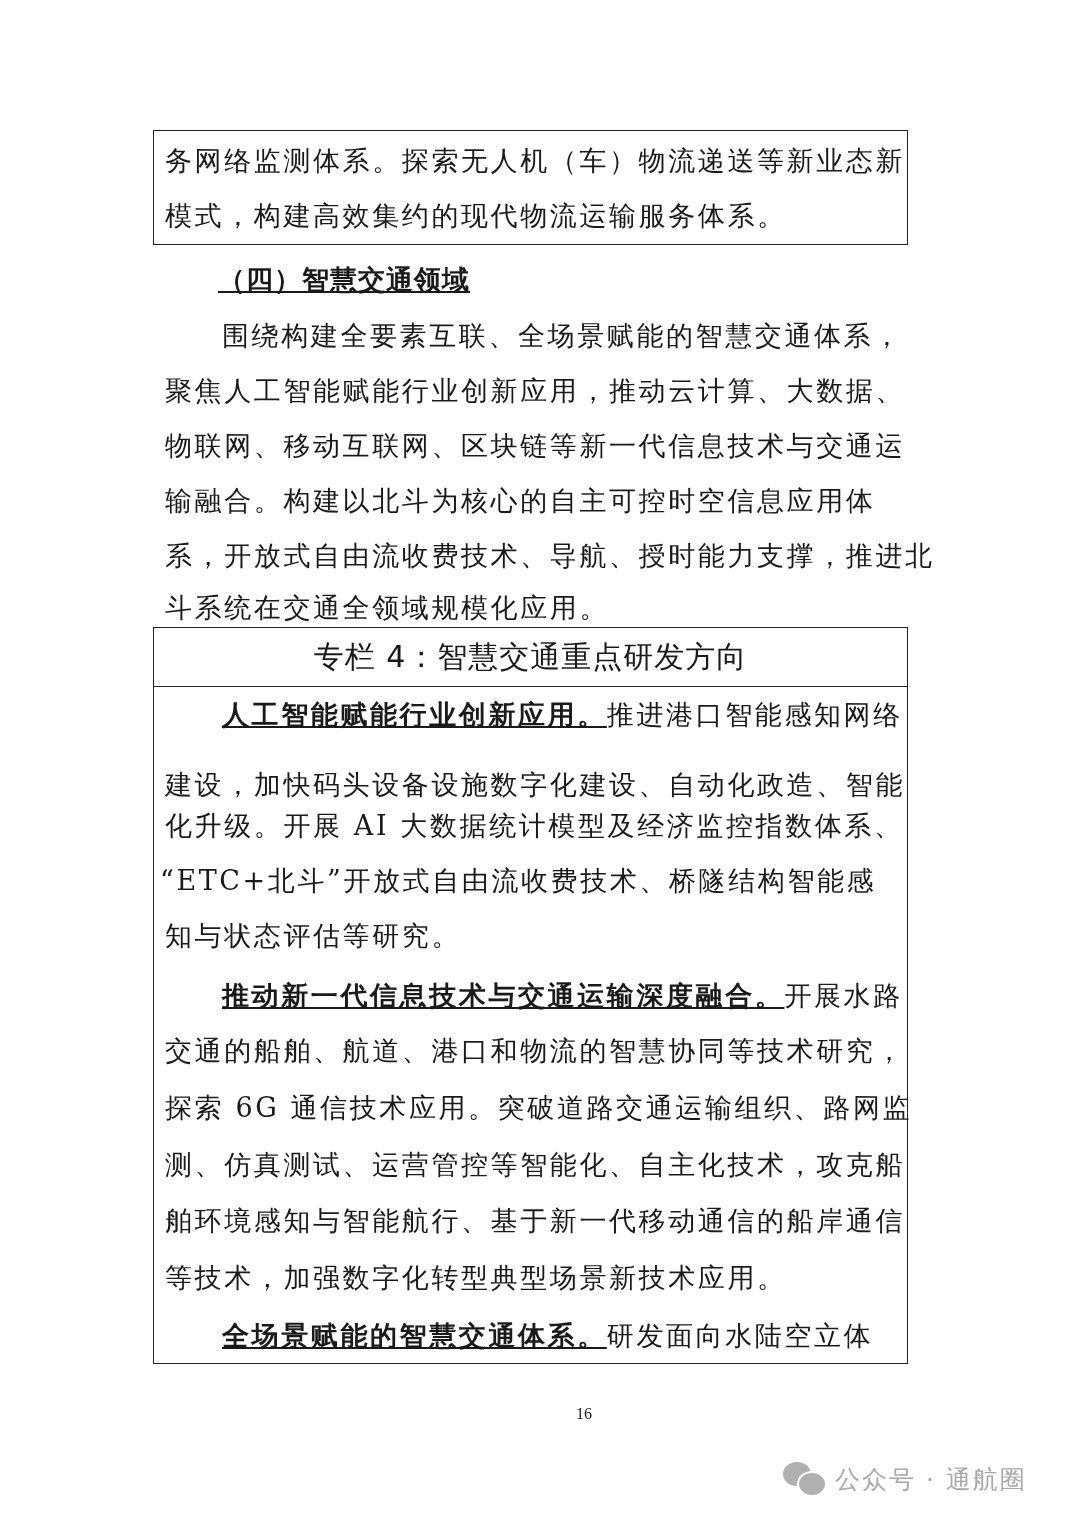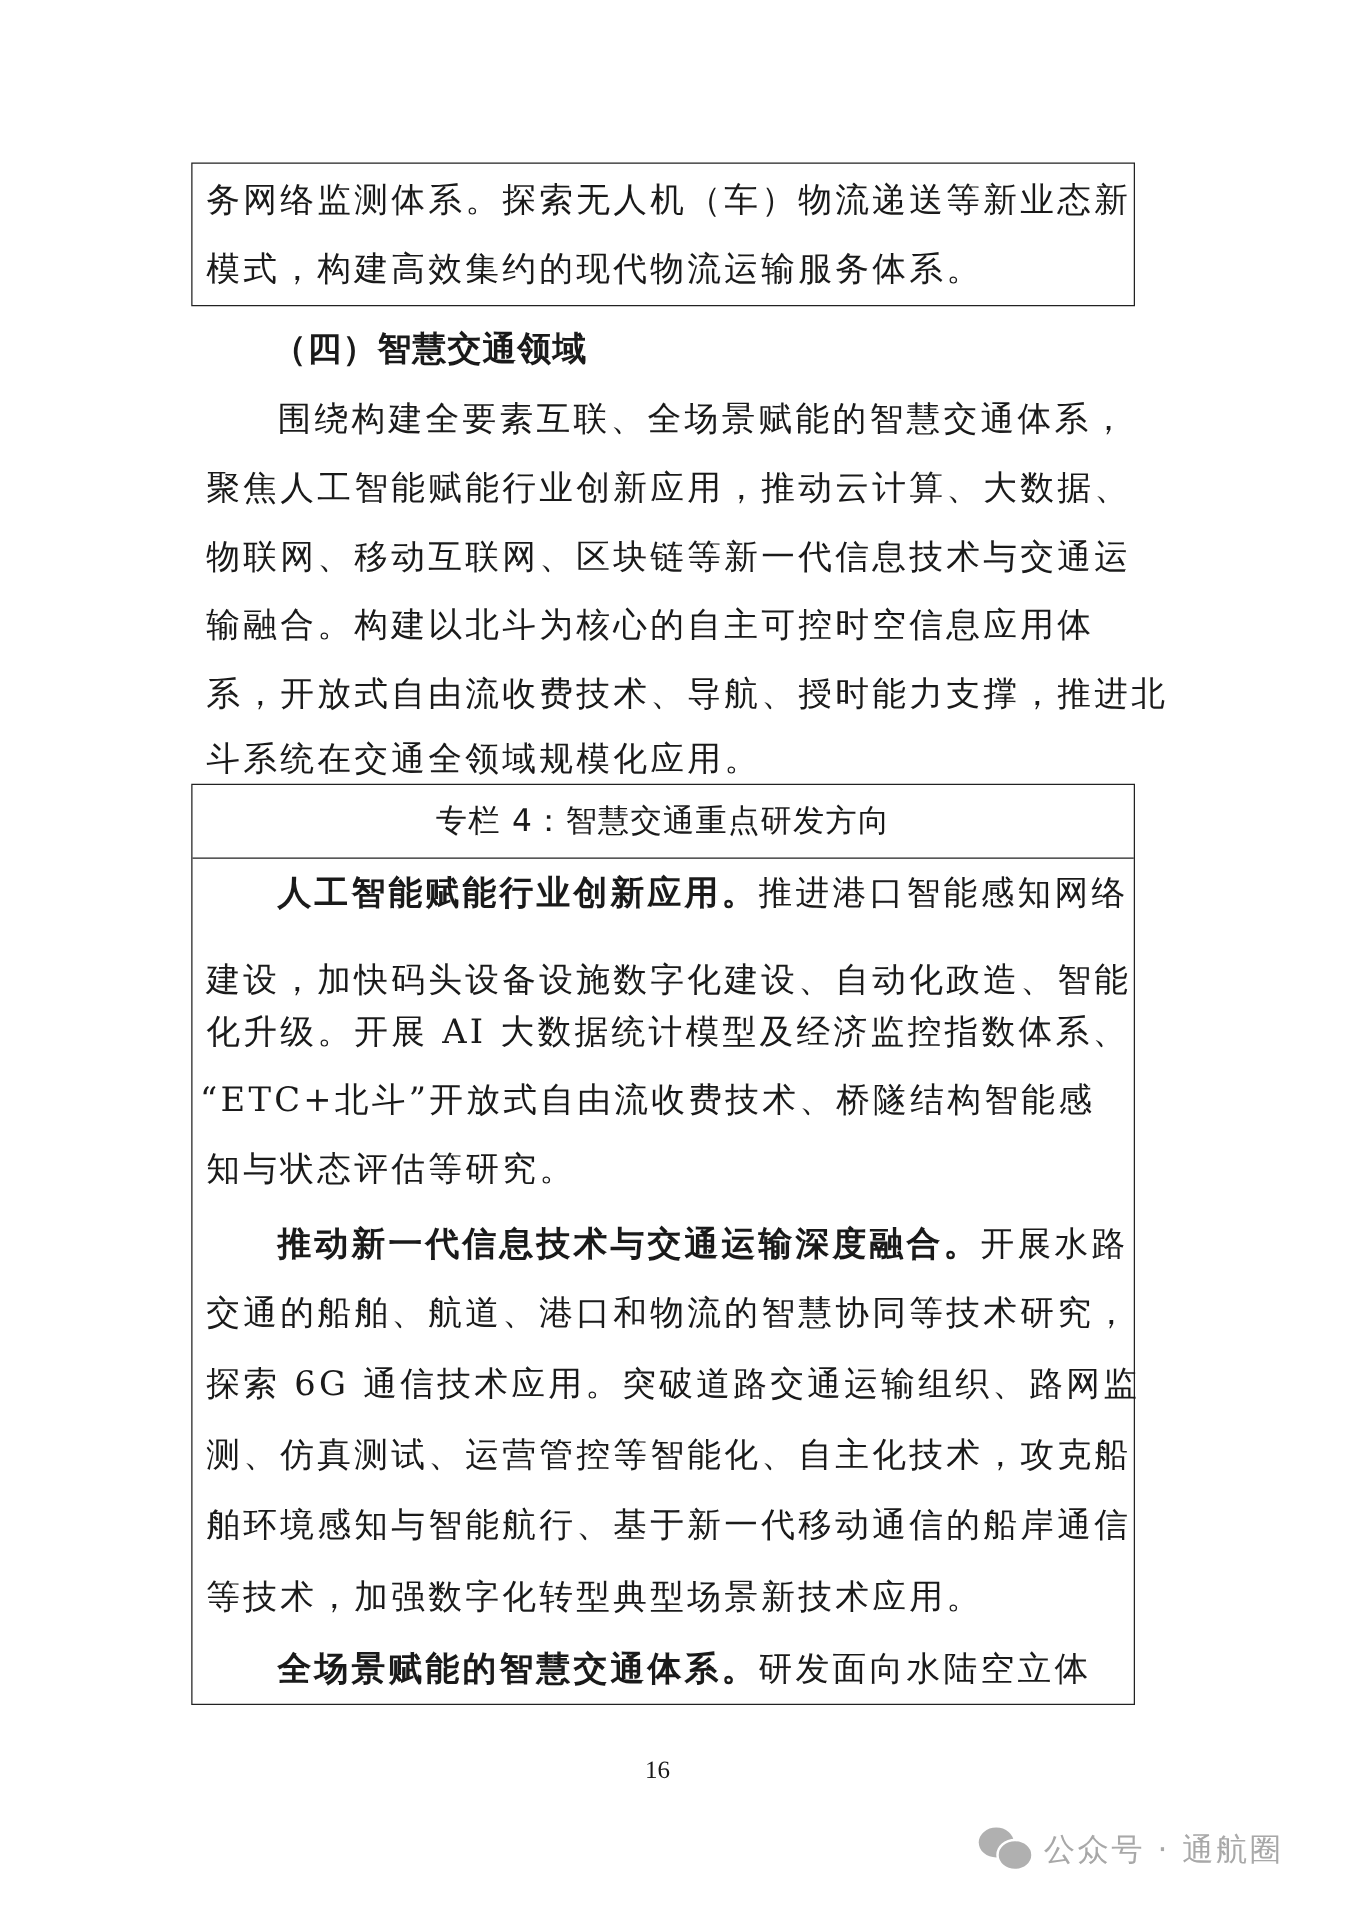--- a/index.html
+++ b/index.html
@@ -1,26 +1,26 @@
 <!DOCTYPE html>
 <html><head>
 <meta charset="utf-8">
 <style>
   html, body { margin:0; padding:0; background:#ffffff; }
   body { width:1080px; height:1527px; position:relative; overflow:hidden;
          font-family: "DejaVu Serif", "Liberation Serif", serif; color:#1a1a1a; }
   .line { position:absolute; left:165px; white-space:nowrap; font-size:27px;
           letter-spacing:2.6px; line-height:36px; }
-  .bold { font-weight:bold; }
+  .bold { font-weight:bold;text-decoration:underline; }
   .box { position:absolute; border:1.5px solid #222; box-sizing:border-box; }
   .box-head { position:absolute; left:0; right:0; top:0; height:58px;
               border-bottom:1.5px solid #222; text-align:center;
               font-family:"DejaVu Sans","Liberation Sans",sans-serif;
-              font-size:25px; line-height:58px; letter-spacing:1px; }
-  .pagenum { position:absolute; left:516px; top:1405px; font-size:20px;
+              font-size:30px; line-height:58px; letter-spacing:1px; }
+  .pagenum { position:absolute; left:576px; top:1405px; font-size:16px;
              font-family:"Liberation Serif","DejaVu Serif",serif; }
   .watermark { position:absolute; left:783px; top:1462px; display:flex; align-items:center;
                color:#a8a8a8; font-family:"DejaVu Sans","Liberation Sans",sans-serif;
                font-size:25px; letter-spacing:2px; }
   .wechat { width:44px; height:34px; position:relative; margin-right:8px; }
   .bub1 { position:absolute; left:0; top:0; width:28px; height:24px; border-radius:50%; background:#b0b0b0; }
   .bub2 { position:absolute; left:14px; top:9px; width:26px; height:22px; border-radius:50%; background:#b0b0b0; border:2px solid #fff; }
 </style>
 </head>
 <body>

